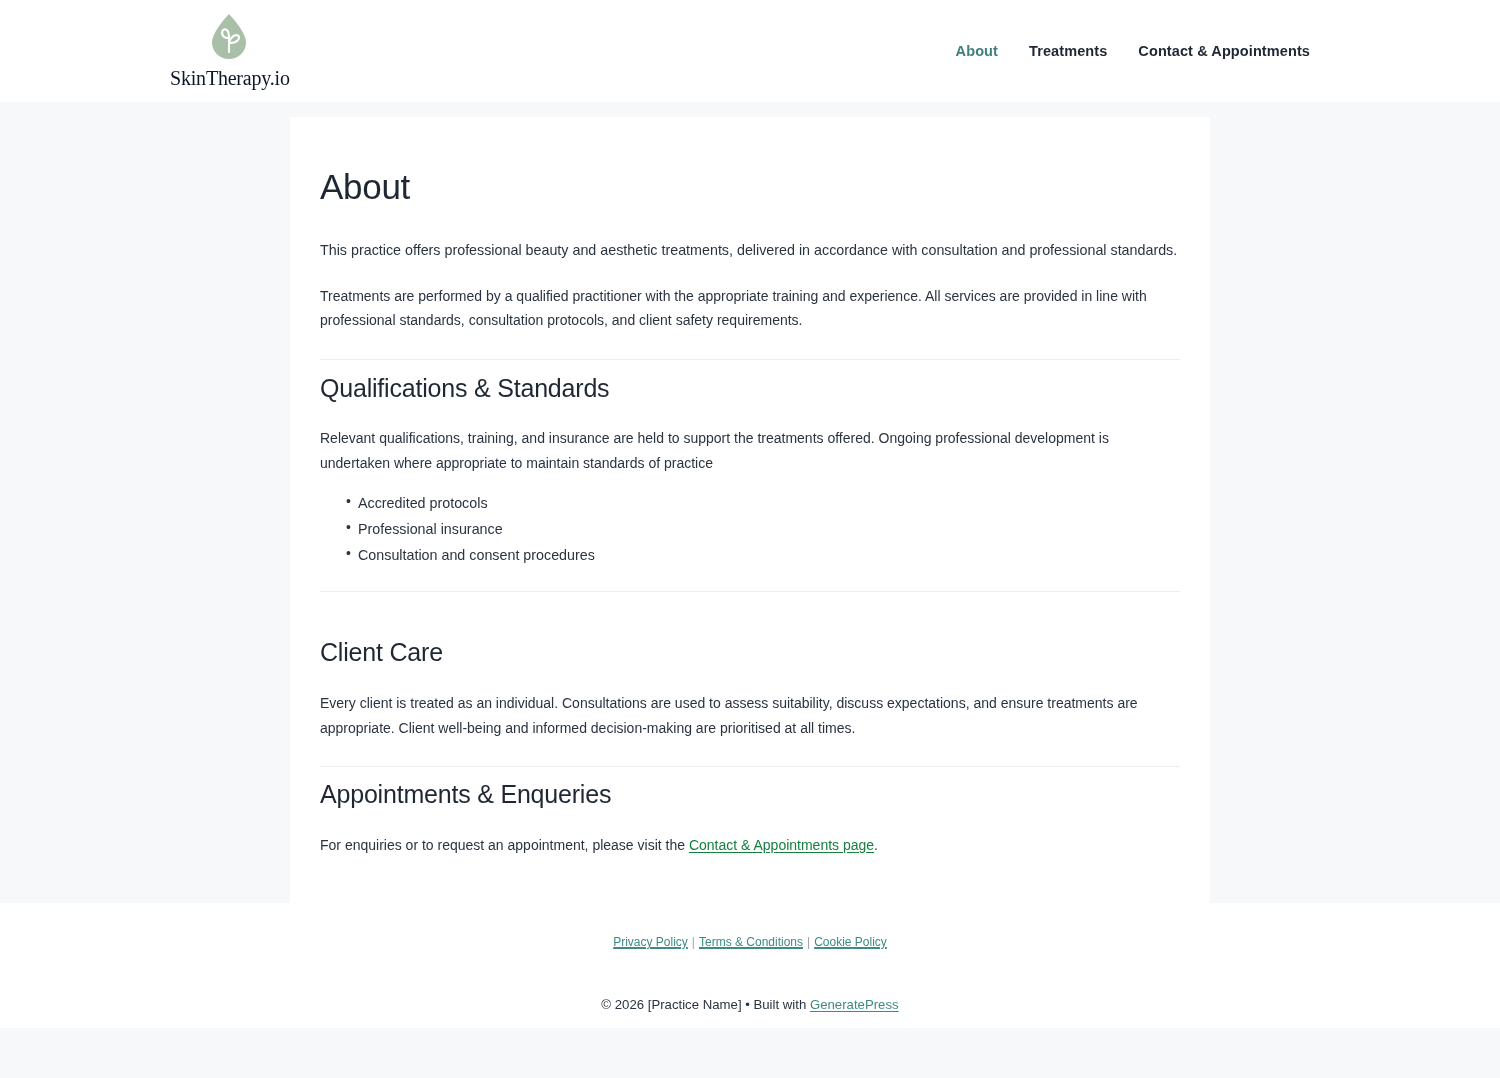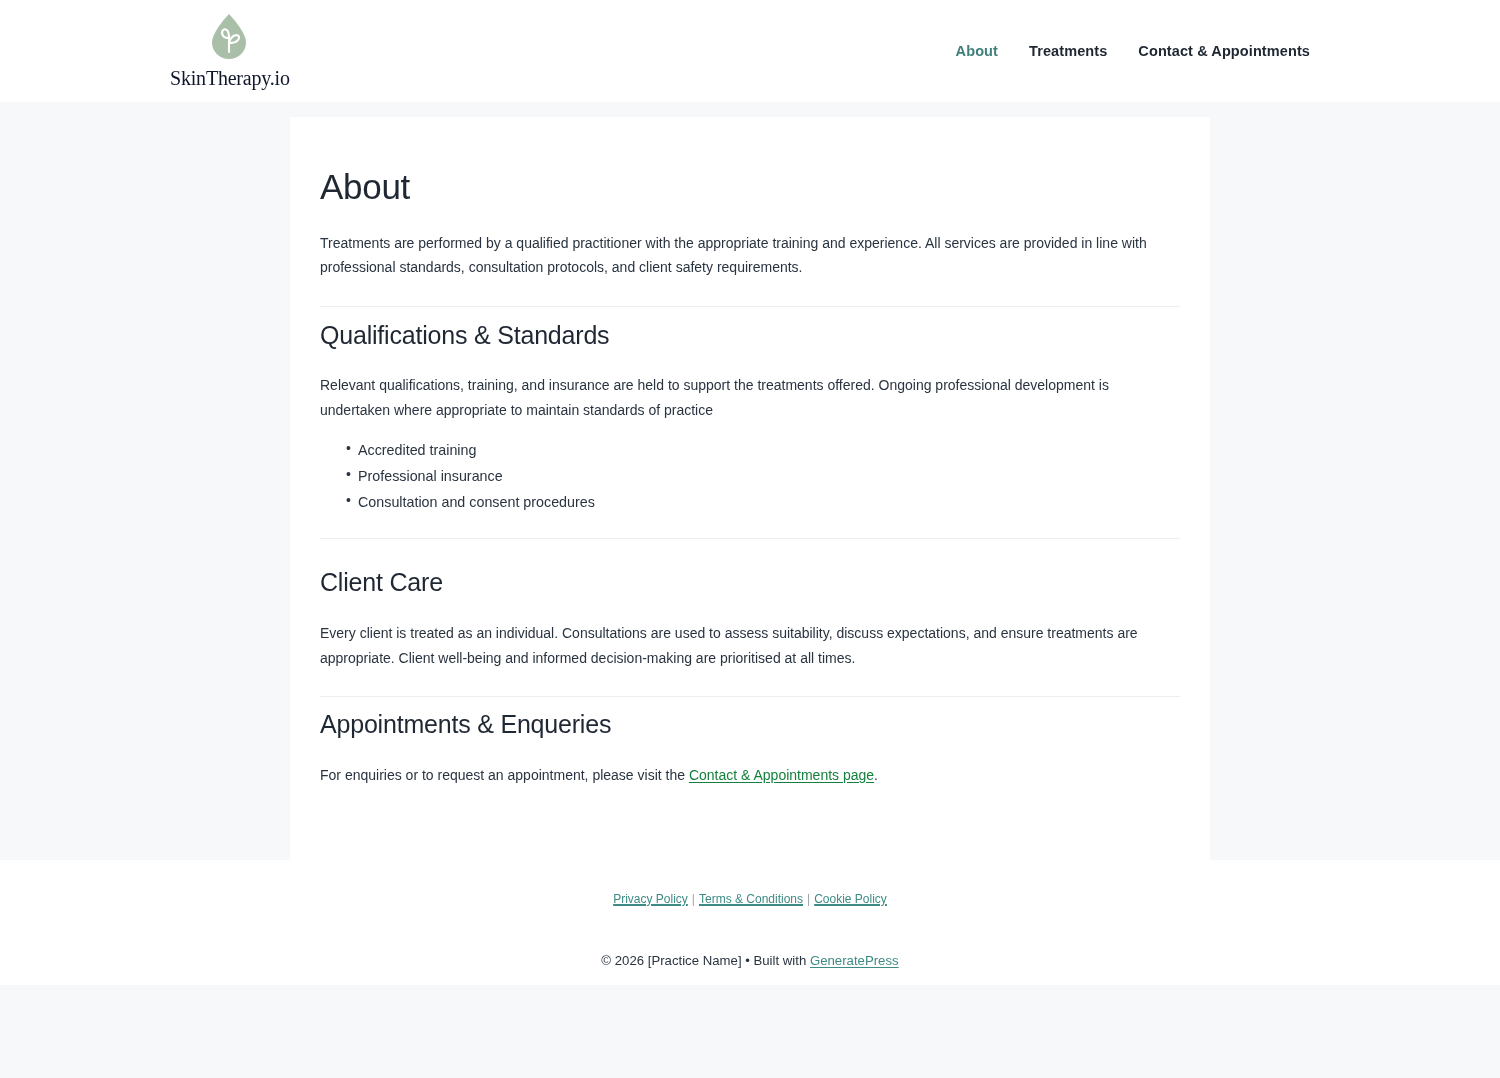--- a/index.html
+++ b/index.html
@@ -163,21 +163,21 @@
   a.inline-link {
     color: #15803d;
     text-decoration: underline;
     text-underline-offset: 2px;
     cursor: pointer;
   }
 
   
   .block-professional { margin-top: 0; }
   .block-qualifications h2.section-title { margin-top: 12px; }
-  .block-client h2.section-title { margin-top: 27px; }
+  .block-client h2.section-title { margin-top: 44px; }
   .block-appointments h2.section-title { margin-top: 11px; }
 
   
   .site-footer {
     background: #ffffff;
     width: 100%;
     height: 125px;
     padding-top: 30px;
     text-align: center;
   }
@@ -241,32 +241,33 @@
 
   </div>
 </header>
 
 <div class="page-wrap">
   <main class="content-card">
     <article class="entry">
 
       <h1 class="page-title">About</h1>
 
+      <p class="lede">This practice offers professional beauty and aesthetic treatments, delivered in accordance with consultation and professional standards.</p>
 
       <section class="section-block block-professional">
         <p class="section-body">Treatments are performed by a qualified practitioner with the appropriate training and experience. All services are provided in line with professional standards, consultation protocols, and client safety requirements.</p>
       </section>
 
       <hr class="divider">
 
       <section class="section-block block-qualifications">
         <h2 class="section-title">Qualifications &amp; Standards</h2>
         <p class="section-body">Relevant qualifications, training, and insurance are held to support the treatments offered. Ongoing professional development is undertaken where appropriate to maintain standards of practice</p>
         <ul class="check-list">
-          <li>Accredited training</li>
+          <li>Accredited protocols</li>
           <li>Professional insurance</li>
           <li>Consultation and consent procedures</li>
         </ul>
       </section>
 
       <hr class="divider">
 
       <section class="section-block block-client">
         <h2 class="section-title">Client Care</h2>
         <p class="section-body">Every client is treated as an individual. Consultations are used to assess suitability, discuss expectations, and ensure treatments are appropriate. Client well-being and informed decision-making are prioritised at all times.</p>

